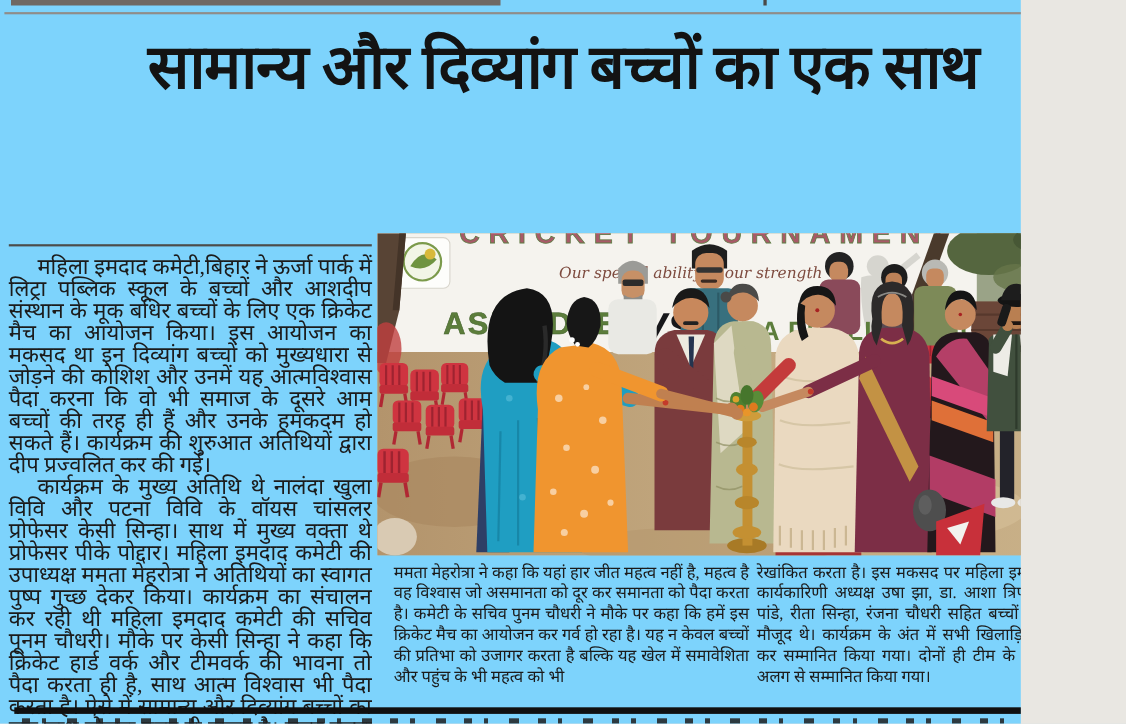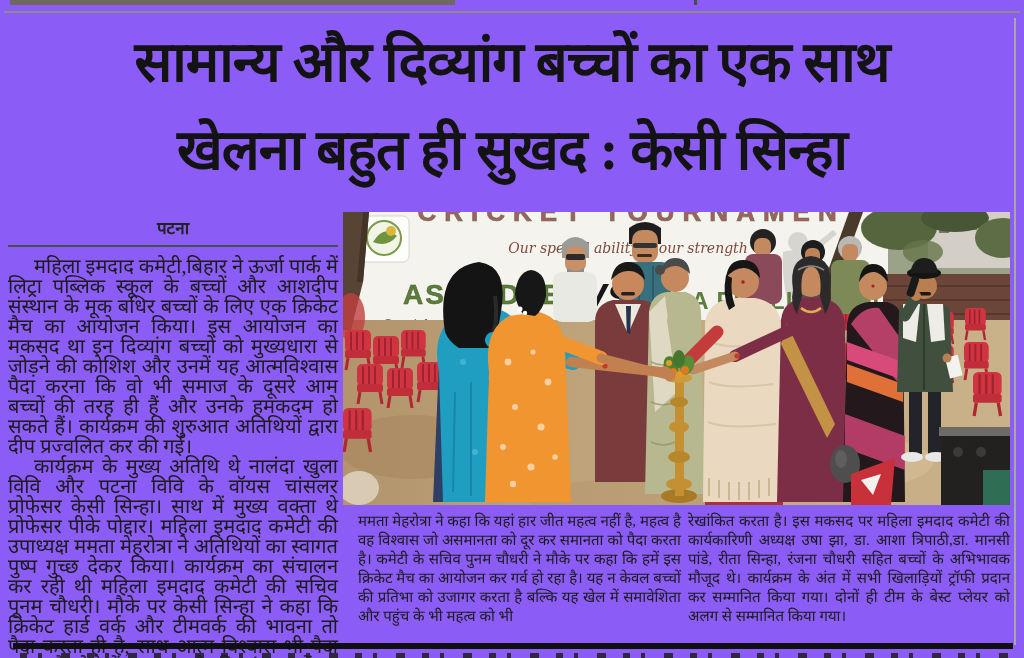--- a/index.html
+++ b/index.html
@@ -1,16 +1,16 @@
 <!DOCTYPE html>
 <html><head>
 <meta charset="utf-8">
 <style>
   html,body{margin:0;padding:0;background:#e9e7e2;}
-  .page{position:relative;width:1024px;height:658px;background:#8b5cf6;overflow:hidden;
+  .page{position:relative;width:928px;height:658px;background:#7dd3fc;overflow:hidden;
         font-family:"Liberation Serif","DejaVu Serif",serif;color:#1b1b1b;}
   .top-bar{position:absolute;left:10px;top:0;width:445px;height:5px;background:#6f6862;}
   .top-rule{position:absolute;left:4px;top:11px;width:1016px;height:2px;background:#8f8d8a;}
   .top-tick{position:absolute;left:694px;top:0;width:3px;height:5px;background:#4a4a48;}
   .right-divider{position:absolute;left:1014px;top:18px;width:2px;height:627px;background:#a9a7a3;}
 
   .headline{position:absolute;left:0;top:18px;width:1024px;margin:0;text-align:center;
             font-weight:700;color:#131313;font-size:56px;line-height:88px;letter-spacing:-1px;}
   .hl-line{display:block;white-space:nowrap;}
 
@@ -41,25 +41,23 @@
 
 <div class="page">
 
   <div class="top-bar"></div>
   <div class="top-rule"></div>
   <div class="top-tick"></div>
   <div class="right-divider"></div>
 
   <h1 class="headline">
     <span class="hl-line">सामान्य और दिव्यांग बच्चों का एक साथ</span>
-    <span class="hl-line">खेलना बहुत ही सुखद : केसी सिन्हा</span>
   </h1>
 
   <div class="left-col">
-    <div class="dateline">पटना</div>
     <div class="dateline-rule"></div>
     <p class="para indent">महिला इमदाद कमेटी,बिहार ने ऊर्जा पार्क में लिट्रा पब्लिक स्कूल के बच्चों और आशदीप संस्थान के मूक बधिर बच्चों के लिए एक क्रिकेट मैच का आयोजन किया। इस आयोजन का मकसद था इन दिव्यांग बच्चों को मुख्यधारा से जोड़ने की कोशिश और उनमें यह आत्मविश्वास पैदा करना कि वो भी समाज के दूसरे आम बच्चों की तरह ही हैं और उनके हमकदम हो सकते हैं। कार्यक्रम की शुरुआत अतिथियों द्वारा दीप प्रज्वलित कर की गई।</p>
     <p class="para indent">कार्यक्रम के मुख्य अतिथि थे नालंदा खुला विवि और पटना विवि के वॉयस चांसलर प्रोफेसर केसी सिन्हा। साथ में मुख्य वक्ता थे प्रोफेसर पीके पोद्दार। महिला इमदाद कमेटी की उपाध्यक्ष ममता मेहरोत्रा ने अतिथियों का स्वागत पुष्प गुच्छ देकर किया। कार्यक्रम का संचालन कर रही थी महिला इमदाद कमेटी की सचिव पूनम चौधरी। मौके पर केसी सिन्हा ने कहा कि क्रिकेट हार्ड वर्क और टीमवर्क की भावना तो पैदा करता ही है, साथ आत्म विश्वास भी पैदा करता है। ऐसे में सामान्य और दिव्यांग बच्चों का एक साथ खेलना बहुत ही सुखद है। मुख्य वक्ता के तौर पर प्रोफेसर केसी पोद्दार ने खेल और क्रिकेट पर विस्तार से चर्चा की।   कमेटी की उपाध्यक्षा</p>
   </div>
 
   <figure class="photo">
     <svg viewBox="0 0 667 293" width="667" height="293">
       <defs>
         <g id="chair">
           <rect x="0" y="0" width="26" height="22" rx="5" fill="#cf3440"></rect>

